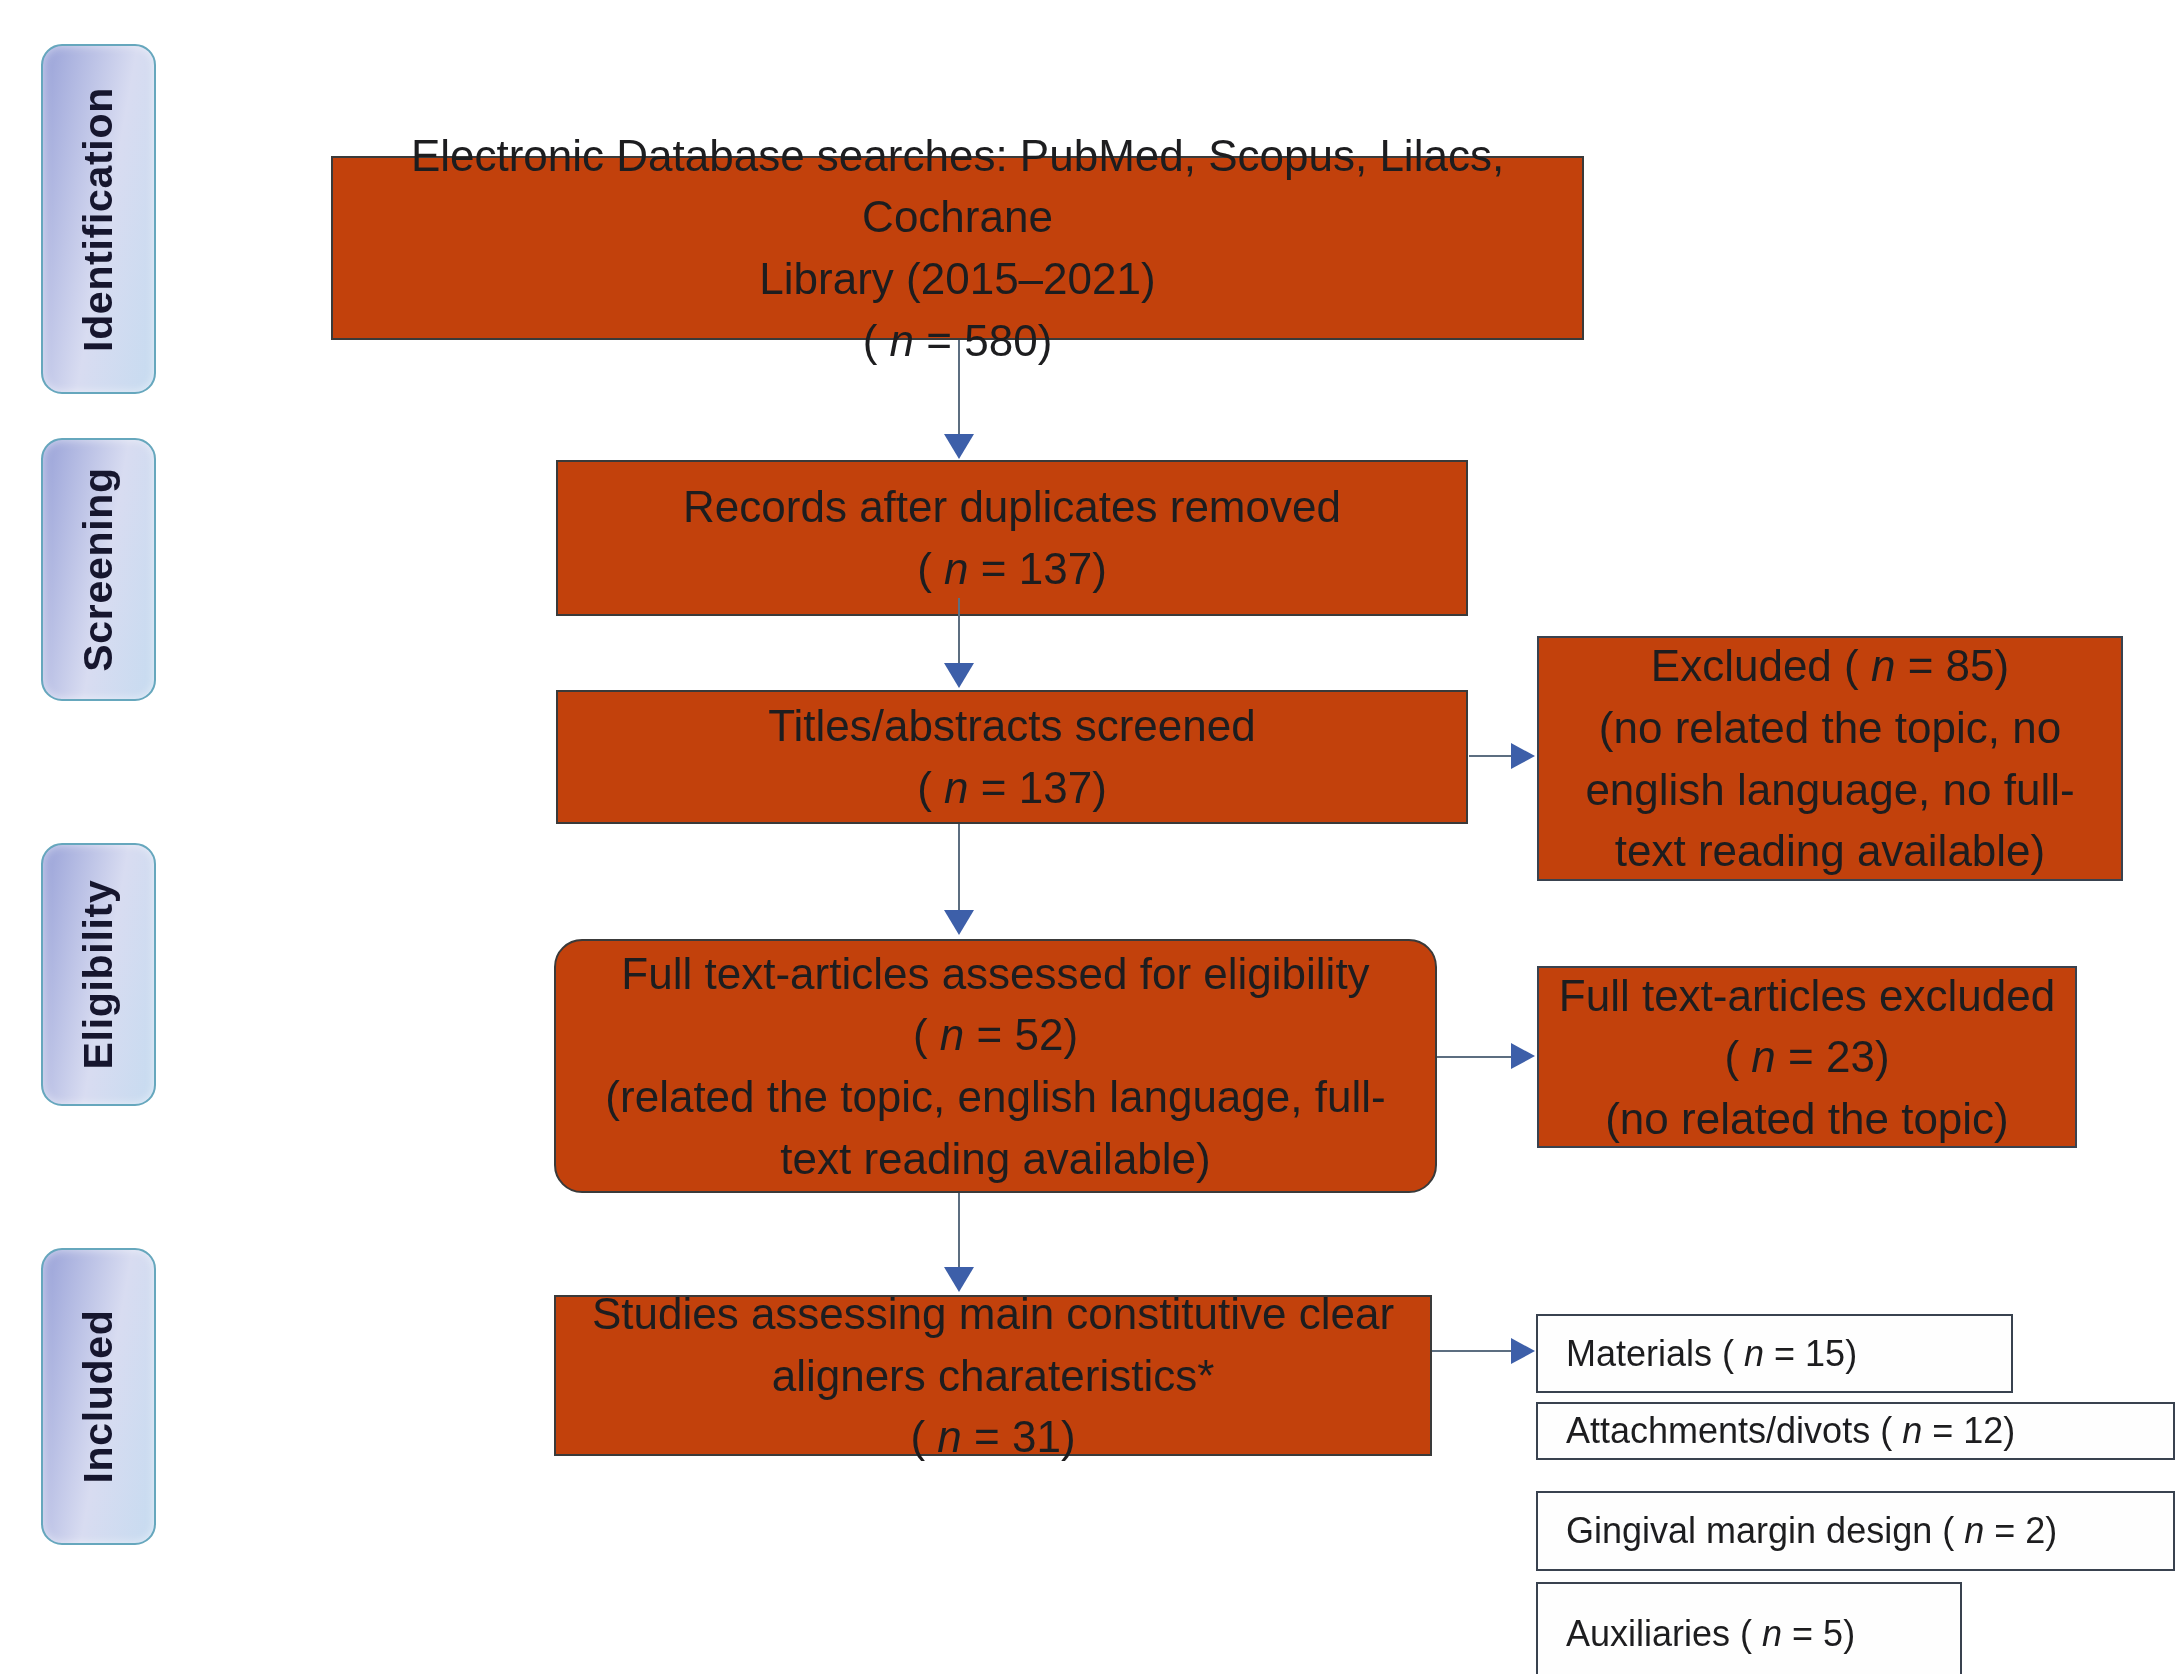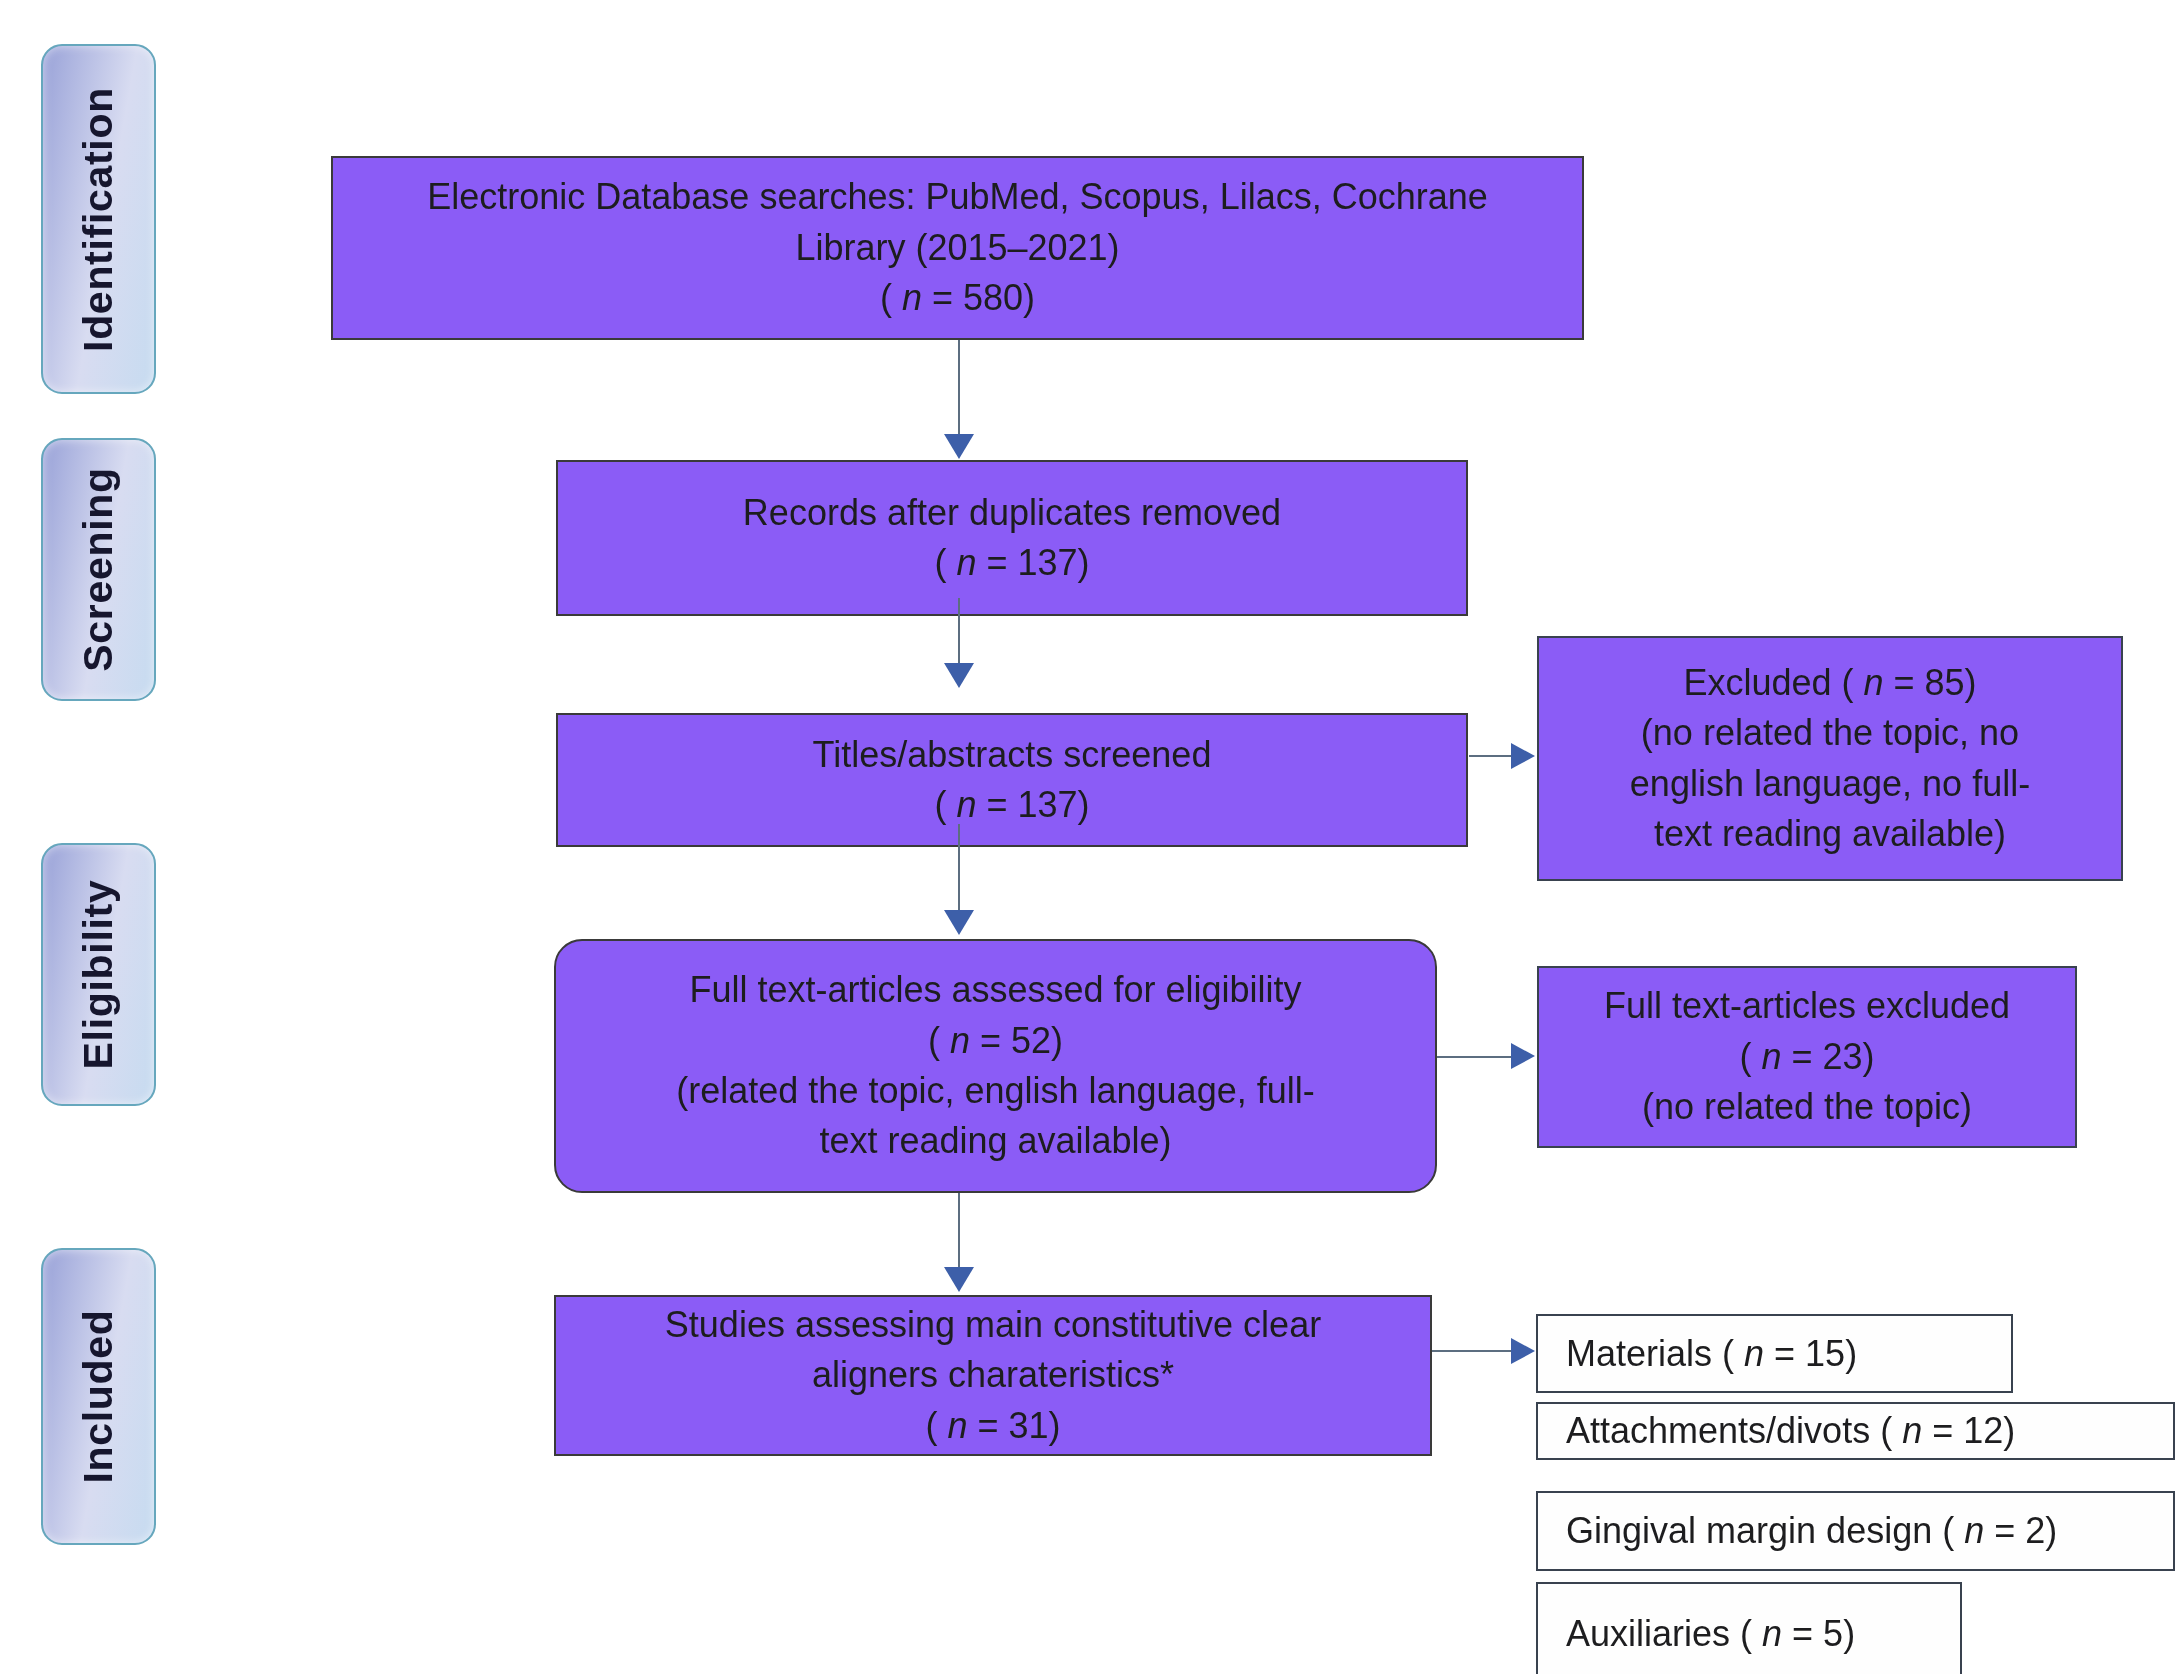--- a/index.html
+++ b/index.html
@@ -40,33 +40,33 @@
   #label-identification { top: 44px;   height: 346px; }
   #label-screening      { top: 438px;  height: 259px; }
   #label-eligibility    { top: 843px; height: 259px; }
   #label-included       { top: 1248px; height: 293px; }
 
   
   .flow-box {
     position: absolute;
     box-sizing: border-box;
     border: 2.8px solid var(--box-border, #3a3a3a);
-    background: #8b5cf6;
+    background: #c2410c;
     display: flex;
     align-items: center;
     justify-content: center;
     text-align: center;
-    font-size: 36px;
+    font-size: 44px;
     line-height: 1.4;
   }
   .flow-box em { font-style: italic; }
 
   #box-search      { left: 331px;  top: 156px;  width: 1253px; height: 184px; }
   #box-duplicates  { left: 556px;  top: 460px;  width: 912px; height: 156px; }
-  #box-titles      { left: 556px;  top: 690px;  width: 912px; height: 134px; margin-top: 23px; }
+  #box-titles      { left: 556px;  top: 690px;  width: 912px; height: 134px; }
   #box-fulltext    { left: 554px;  top: 939px; width: 883px; height: 254px; border-radius: 28px; }
   #box-studies     { left: 554px;  top: 1295px; width: 878px; height: 161px; }
 
   .side-box { border-width: 2.1px; border-color: #39424f; }
   #box-excluded    { left: 1537px; top: 636px;  width: 586px;  height: 245px; }
   #box-ft-excluded { left: 1537px; top: 966px; width: 540px;  height: 182px; }
 
   .cat-box {
     position: absolute;
     box-sizing: border-box;

